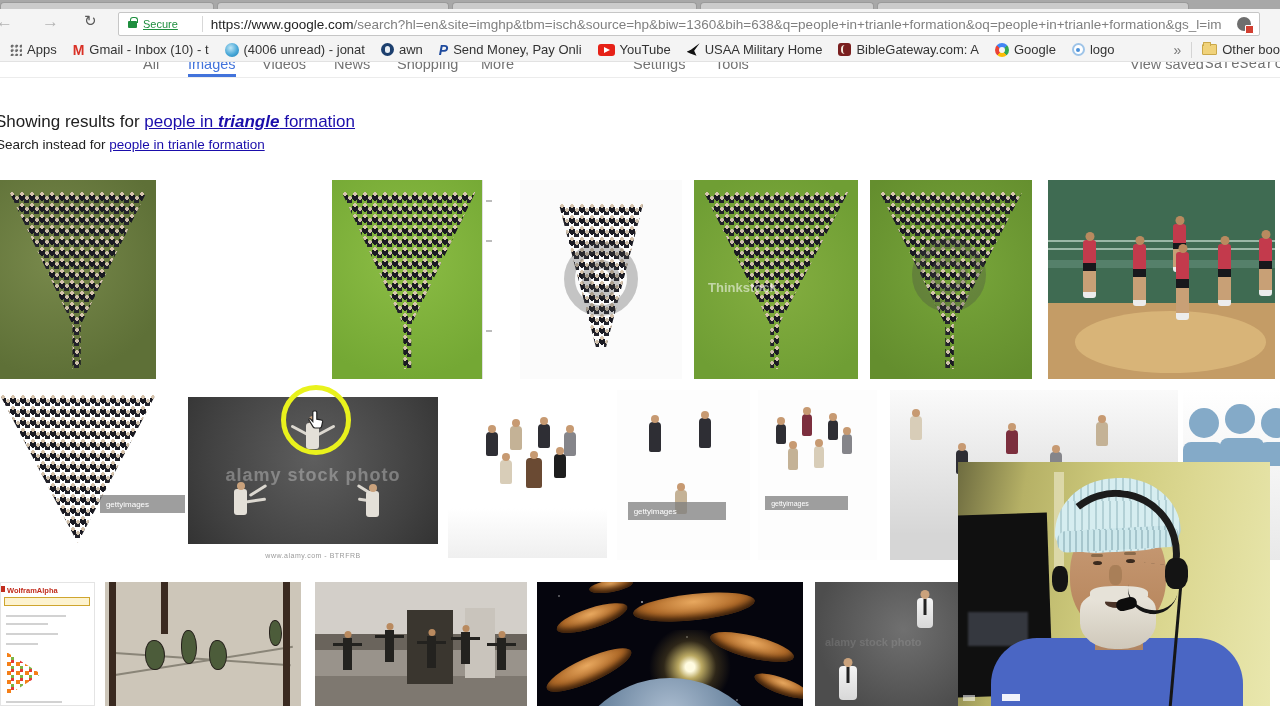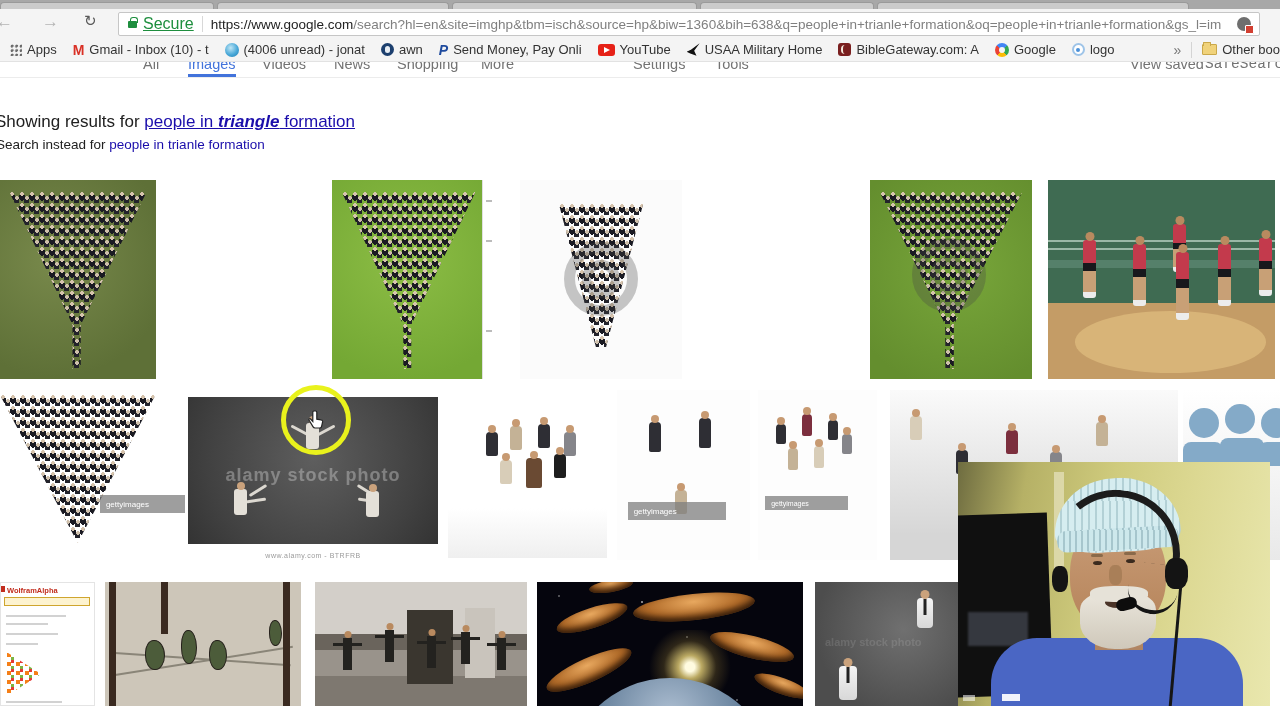--- a/index.html
+++ b/index.html
@@ -12,21 +12,21 @@
   .tabstrip .tab{position:absolute;top:2px;height:7px;background:#cbcbcb;border-radius:4px 4px 0 0;border:1px solid #9a9a9a;border-bottom:none;}
 
   
   .toolbar{position:absolute;left:0;top:9px;width:1280px;height:29px;background:#f4f4f4;z-index:6;}
   .navbtn{position:absolute;top:3px;font-size:17px;color:#b4b4b4;}
   .navbtn.reload{color:#5a5a5a;font-size:15px;}
   .omnibox{position:absolute;left:118px;top:3px;width:1142px;height:24px;background:#fff;
            border:1px solid #c6c6c6;border-radius:2px;display:flex;align-items:center;}
   .lock{width:9px;height:7px;background:#1e8e3e;border-radius:1px;position:relative;margin:0 6px 0 9px;flex:none;}
   .lock::before{content:"";position:absolute;top:-4px;left:1.5px;width:6px;height:5px;border:1.5px solid #1e8e3e;border-bottom:none;border-radius:3px 3px 0 0;}
-  .secure{color:#1e8e3e;font-size:16px;margin-right:8px;flex:none;text-decoration:underline;}
+  .secure{color:#1e8e3e;font-size:11px;margin-right:24px;flex:none;text-decoration:underline;}
   .obdiv{width:1px;height:16px;background:#d8d8d8;margin-right:8px;flex:none;}
   .urlhost{color:#222;font-size:13.5px;white-space:nowrap;}
   .urlpath{color:#808080;font-size:13.5px;white-space:nowrap;overflow:hidden;flex:1;}
   .exticon{width:14px;height:14px;border-radius:50%;background:#6e6e6e;position:relative;margin:0 8px 0 4px;flex:none;}
   .exticon::after{content:"";position:absolute;right:-3px;bottom:-3px;width:7px;height:7px;background:#d23f31;border-radius:1px;border:1px solid #fff;}
 
   
   .bookmarks{position:absolute;left:0;top:38px;width:1280px;height:24px;background:#f4f4f4;z-index:6;
              border-bottom:1px solid #e2e2e2;display:flex;align-items:center;font-size:13px;color:#333;}
   .bm{display:flex;align-items:center;margin-left:16px;white-space:nowrap;flex:none;}
@@ -57,21 +57,21 @@
   .serptabs{position:absolute;left:0;top:54px;width:1280px;height:24px;z-index:1;border-bottom:1px solid #ececec;}
   .serptabs span{position:absolute;top:2px;font-size:14.5px;color:#737373;}
   .serptabs .active{color:#4273db;}
   .imgul{position:absolute;left:188px;top:20px;width:48px;height:3px;background:#4273db;}
 
   
   .showline{position:absolute;left:-5px;top:112px;font-size:17px;color:#212121;z-index:1;white-space:nowrap;}
   .showline a{color:#1a0dab;text-decoration:underline;}
   .showline .em{font-weight:bold;font-style:italic;}
   .insteadline{position:absolute;left:-4px;top:137px;font-size:13.5px;color:#212121;z-index:1;white-space:nowrap;}
-  .insteadline a{color:#1a0dab;}
+  .insteadline a{color:#1a0dab;text-decoration:underline;}
 
   
   .res{position:absolute;overflow:hidden;}
   .crowdtex{background-image:
       radial-gradient(2px 2px at 3px 2px,#d6c4ae 95%,transparent 100%),
       radial-gradient(3px 4px at 3px 5px,#1a1a22 95%,transparent 100%),
       radial-gradient(2px 2px at 8px 6px,#cfc0ac 95%,transparent 100%),
       radial-gradient(3px 4px at 8px 9px,#23232b 95%,transparent 100%);
     background-size:10px 11px;}
   .crowd{position:absolute;left:6%;right:6%;top:6%;bottom:5%;
@@ -317,20 +317,24 @@
     <div class="dtstrip">
       <i style="top:20px;"></i>
         <i style="top:60px;"></i>
         <i style="top:150px;"></i>
     </div>
   </div>
   <div class="res" style="left:520px;top:180px;width:162px;height:199px;background:#fbfbfb;">
     <div class="crowd crowdtex" style="left:24%;right:24%;top:12%;bottom:16%;clip-path:polygon(0 0,100% 0,56% 100%,44% 100%);"></div>
     <div class="spiral" style="left:44px;top:62px;"></div>
   </div>
+  <div class="res grass4" style="left:694px;top:180px;width:164px;height:199px;">
+    <div class="crowd crowdtex"></div>
+    <div class="wm" style="left:14px;top:100px;font-size:13px;color:rgba(255,255,255,.55);">Thinkstock</div>
+  </div>
   <div class="res grass5" style="left:870px;top:180px;width:162px;height:199px;">
     <div class="crowd crowdtex"></div>
     <div class="spiral" style="left:42px;top:58px;"></div>
   </div>
   <div class="res gym" style="left:1048px;top:180px;width:227px;height:199px;">
     <div class="gymmat"></div>
     <div class="gymrail"></div>
     <div class="gg" style="left:125px;top:44px;height:48px;"></div>
     <div class="gg" style="left:35px;top:60px;height:58px;"></div>
     <div class="gg" style="left:85px;top:64px;height:62px;"></div>

